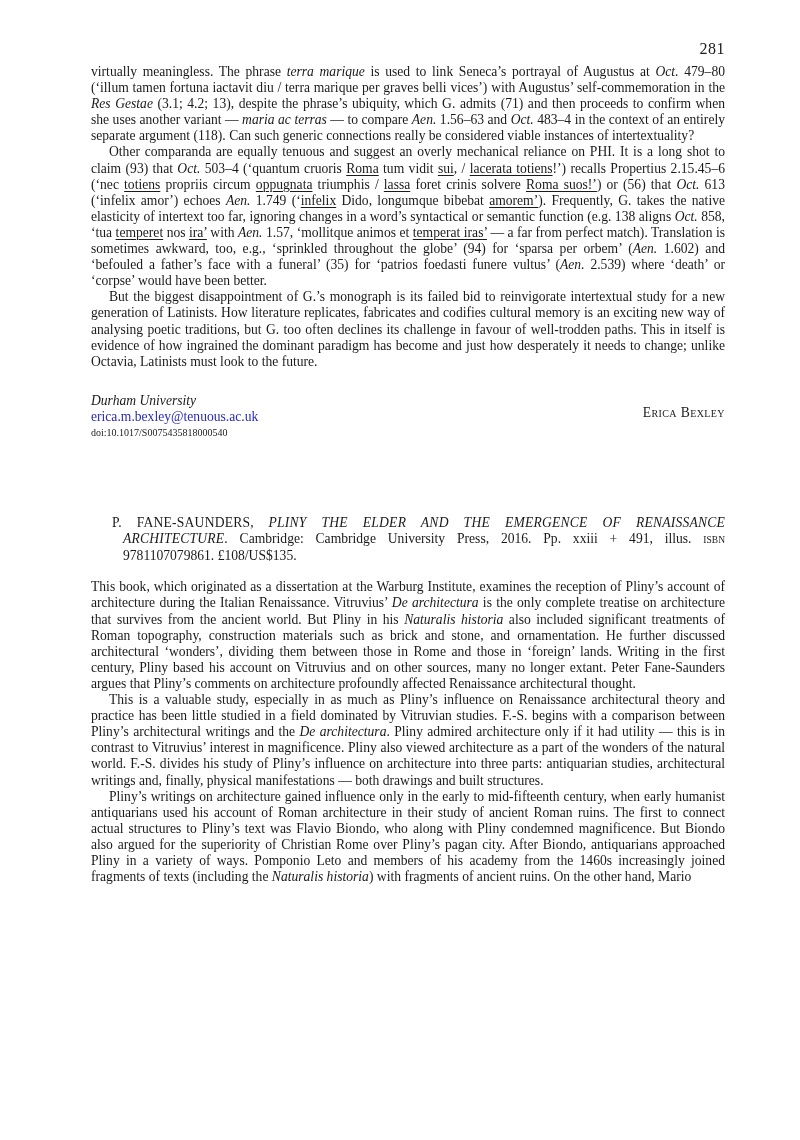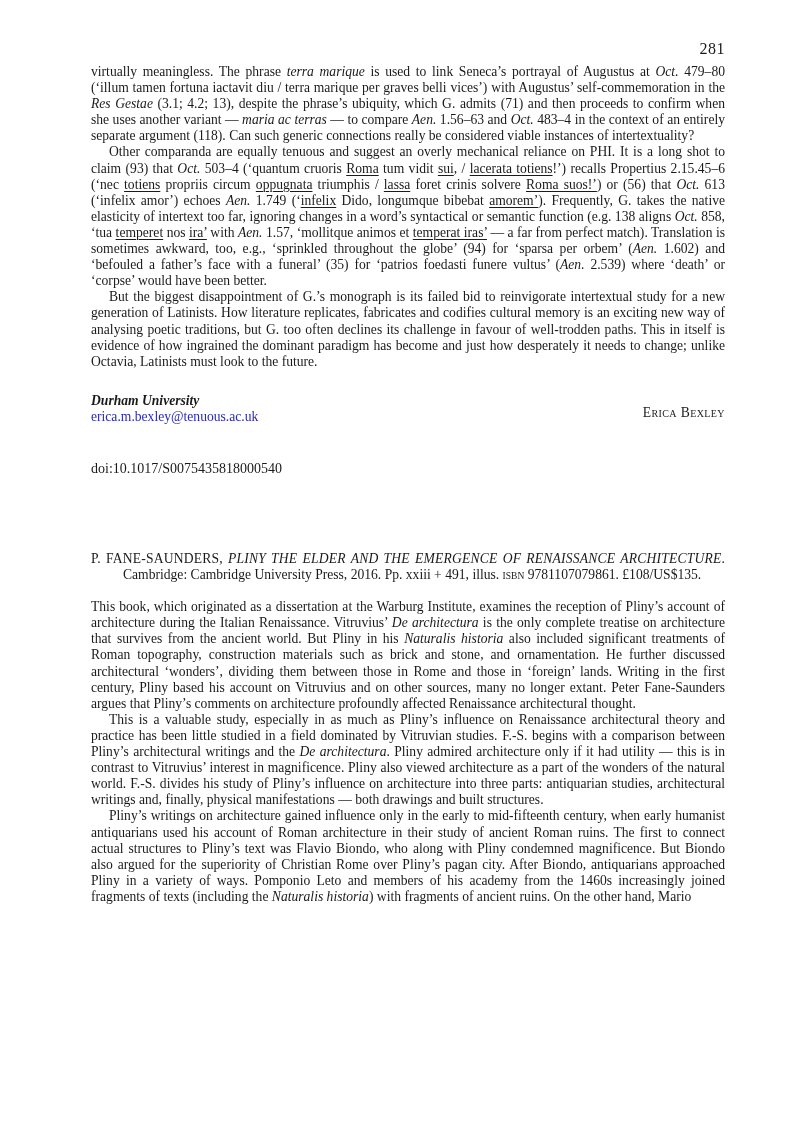--- a/index.html
+++ b/index.html
@@ -7,26 +7,26 @@
          font-family: "Liberation Serif", "DejaVu Serif", serif; color: #1a1a1a; }
   .page { position: absolute; left: 91px; top: 40px; width: 634px; }
   .running-head { position: relative; height: 24px; font-size: 11px; letter-spacing: 1.2px; }
   .running-head .title { position: absolute; left: 0; right: 0; text-align: center; top: 5px; text-transform: uppercase; }
   .running-head .pageno { position: absolute; right: 0; top: 0; font-size: 16px; letter-spacing: 0.5px; }
   p.body { margin: 0; font-size: 13.6px; line-height: 16.1px; text-align: justify; text-justify: inter-word; }
   p.indent { text-indent: 18px; }
   i { font-style: italic; }
   u { text-decoration: underline; text-underline-offset: 2px; text-decoration-thickness: 1px; }
   .sig-block { position: relative; margin-top: 23px; font-size: 13.6px; line-height: 16px; }
-  .sig-aff { font-style: italic; font-weight: bold; }
+  .sig-aff { font-style: italic; }
   .sig-author { position: absolute; right: 0; top: 12px; font-variant: small-caps; letter-spacing: 0.4px; }
   .sig-email { color: #2a2ab8; text-decoration: none; display: block; }
-  .sig-doi { font-size: 14px; line-height: 15px; margin-top: 36px; }
+  .sig-doi { font-size: 10px; line-height: 15px; }
   .review-head { margin-top: 75px; font-size: 13.6px; line-height: 16.2px; padding-left: 32px; text-indent: -32px; text-align: justify; }
-  .review-head .author { text-transform: uppercase; letter-spacing: 0.2px; }
+  .review-head .author { text-transform: uppercase; letter-spacing: 0.2px; margin-left: 21px; }
   .review-head .book { font-style: italic; text-transform: uppercase; letter-spacing: 0.2px; }
   .review-head .isbn-lbl { font-size: 9.5px; }
   .review-body { margin-top: 15px; }
 </style>
 </head>
 <body>
 
 <div class="page">
 
   <div class="running-head">

